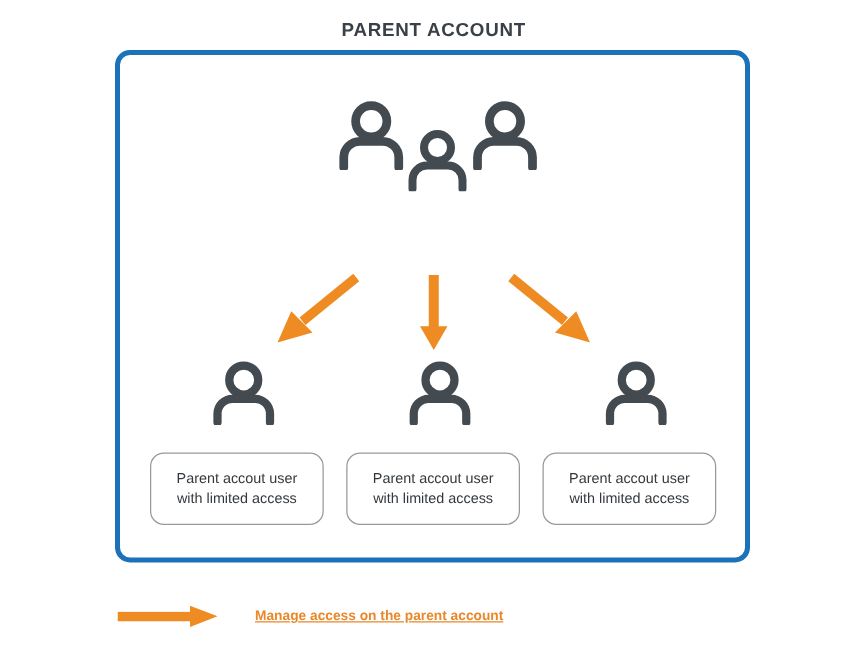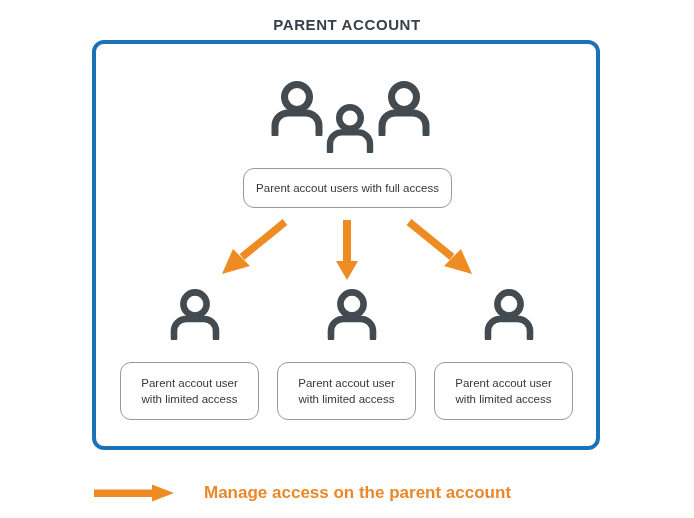--- a/index.html
+++ b/index.html
@@ -125,23 +125,24 @@
     align-items: center;
   }
   .legend-arrow {
     width: 84px;
     height: 22px;
     flex: 0 0 auto;
   }
   .legend-text {
     margin-left: 26px;
     color: #e8882a;
-    font-size: 17px;
+    font-size: 11px;
     font-weight: bold;
     white-space: nowrap;
+    text-decoration: underline;
   }
 </style>
 </head>
 <body>
 
 <div class="canvas">
 
   <div class="page-title">PARENT ACCOUNT</div>
 
   <div class="blue-panel"></div>
@@ -163,21 +164,20 @@
     </span>
 
     <span class="person" style="left:107px; top:0px;">
       <svg width="62" height="56" viewBox="0 0 62 56" fill="none">
         <circle cx="31" cy="17" r="12.5" stroke="#434a50" stroke-width="7"></circle>
         <path d="M9 54 V46 C9 38.8 14.8 33 22 33 H40 C47.2 33 53 38.8 53 46 V54" stroke="#434a50" stroke-width="7" stroke-linecap="round" fill="none"></path>
       </svg>
     </span>
   </div>
 
-  <div class="label-box box-full-access">Parent accout users with full access</div>
 
   <svg class="arrows" viewBox="0 0 694 518">
 
     <g>
       <line x1="285" y1="222" x2="242" y2="257" stroke="#ee8b22" stroke-width="7.5"></line>
       <polygon points="222,274 250,266 233,249" fill="#ee8b22"></polygon>
     </g>
 
     <g>
       <line x1="347" y1="220" x2="347" y2="262" stroke="#ee8b22" stroke-width="8"></line>

